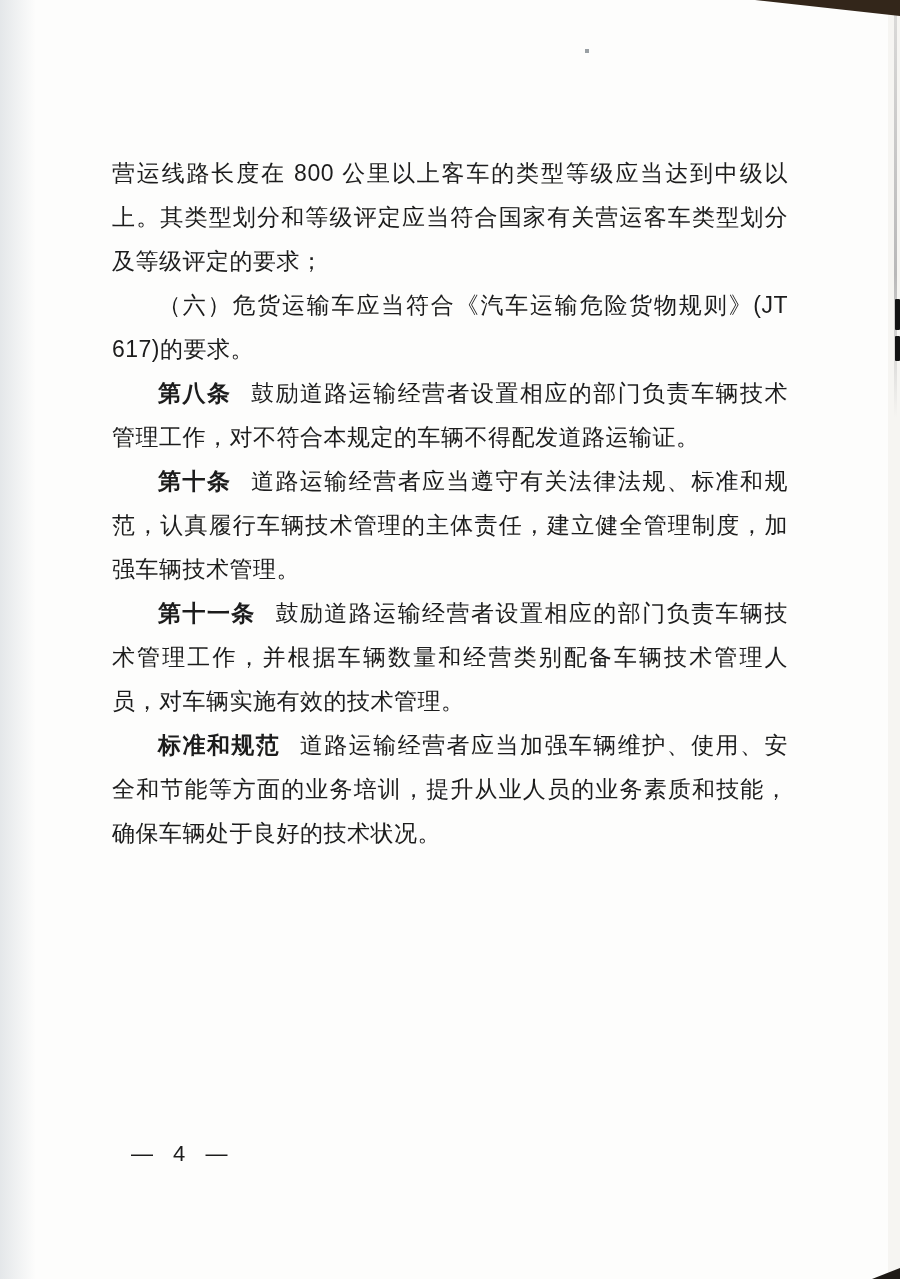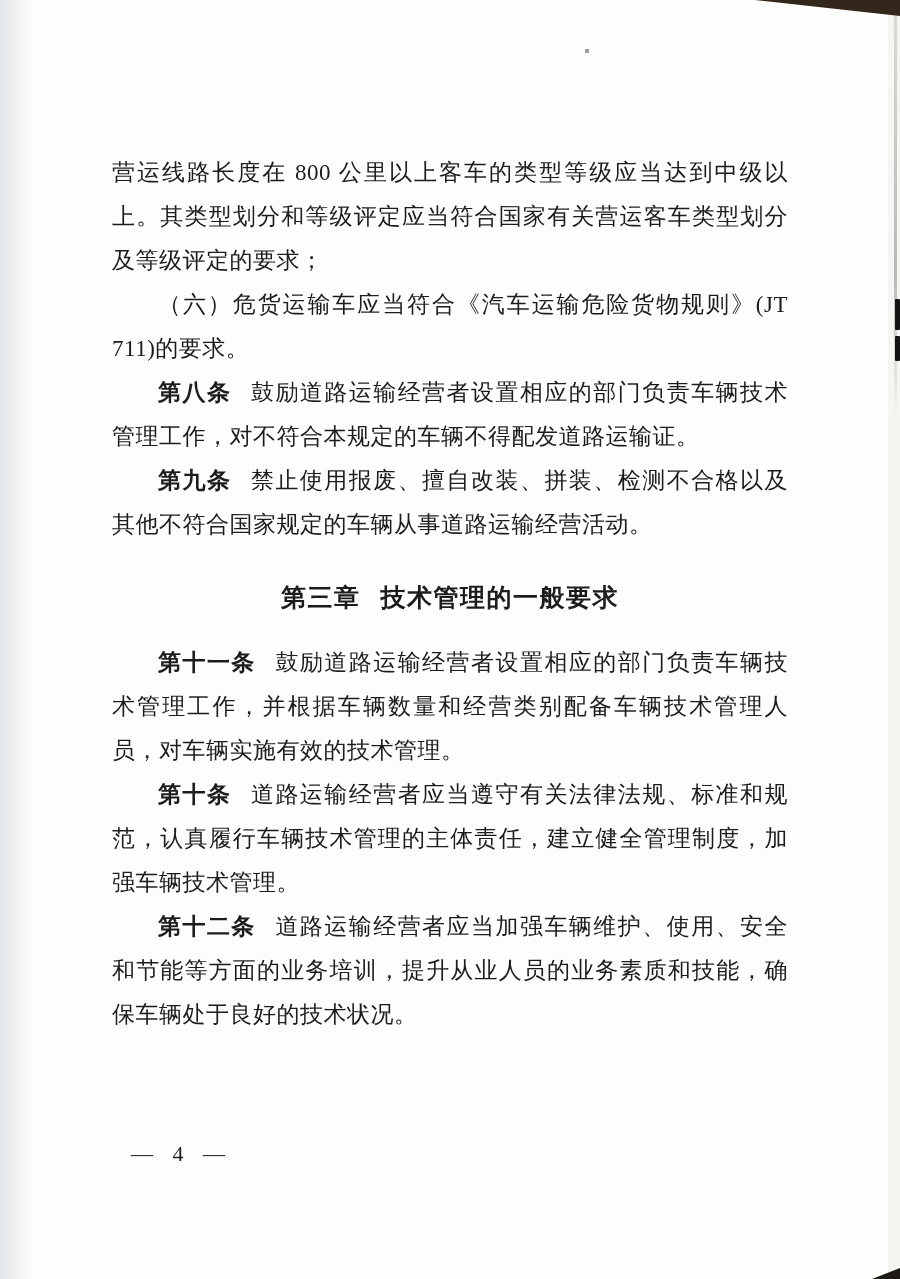--- a/index.html
+++ b/index.html
@@ -10,21 +10,21 @@
     --edge-shadow: #aab4be;
   }
   html, body { margin: 0; padding: 0; }
   body { background: #ffffff; }
   .page {
     position: relative;
     width: 900px;
     height: 1279px;
     background: var(--paper);
     overflow: hidden;
-    font-family: Liberation Serif, serif;
+    font-family: Liberation Sans, sans-serif;
   }
   
   .edge-left {
     position: absolute; left: 0; top: 0; width: 36px; height: 100%;
     background: linear-gradient(to right, rgba(170,180,190,0.30), rgba(170,180,190,0.0));
     pointer-events: none;
   }
   .edge-right-strip {
     position: absolute; left: 888px; top: 0; width: 12px; height: 100%;
     background: rgba(185,175,160,0.10);
@@ -97,32 +97,30 @@
   <div class="corner-tr"></div>
   <div class="corner-br"></div>
   <div class="mark mark1"></div>
   <div class="mark mark2"></div>
   <div class="speck"></div>
 
   <div class="content">
 
     <p class="para no-indent"><span>营运线路长度在 800 公里以上客车的类型等级应当达到中级以上。其类型划分和等级评定应当符合国家有关营运客车类型划分及等级评定的要求；</span></p>
 
-    <p class="para indent"><span>（六）危货运输车应当符合《汽车运输危险货物规则》(JT 711)的要求。</span></p>
+    <p class="para indent"><span>（六）危货运输车应当符合《汽车运输危险货物规则》(JT 617)的要求。</span></p>
 
     <p class="para indent"><span class="lead">第八条</span><span>鼓励道路运输经营者设置相应的部门负责车辆技术管理工作，对不符合本规定的车辆不得配发道路运输证。</span></p>
 
 
-    <p class="para indent"><span class="lead">第九条</span><span>禁止使用报废、擅自改装、拼装、检测不合格以及其他不符合国家规定的车辆从事道路运输经营活动。</span></p>
 
-    <h2 class="chapter"><span>第三章</span><span class="chapter-title">技术管理的一般要求</span></h2>
+
+    <p class="para indent"><span class="lead">第十条</span><span>道路运输经营者应当遵守有关法律法规、标准和规范，认真履行车辆技术管理的主体责任，建立健全管理制度，加强车辆技术管理。</span></p>
 
     <p class="para indent"><span class="lead">第十一条</span><span>鼓励道路运输经营者设置相应的部门负责车辆技术管理工作，并根据车辆数量和经营类别配备车辆技术管理人员，对车辆实施有效的技术管理。</span></p>
 
-    <p class="para indent"><span class="lead">第十条</span><span>道路运输经营者应当遵守有关法律法规、标准和规范，认真履行车辆技术管理的主体责任，建立健全管理制度，加强车辆技术管理。</span></p>
-
-    <p class="para indent"><span class="lead">第十二条</span><span>道路运输经营者应当加强车辆维护、使用、安全和节能等方面的业务培训，提升从业人员的业务素质和技能，确保车辆处于良好的技术状况。</span></p>
+    <p class="para indent"><span class="lead">标准和规范</span><span>道路运输经营者应当加强车辆维护、使用、安全和节能等方面的业务培训，提升从业人员的业务素质和技能，确保车辆处于良好的技术状况。</span></p>
 
   </div>
 
   <div class="footer"><span>— 4 —</span></div>
 
 </div>
 
 </body></html>

